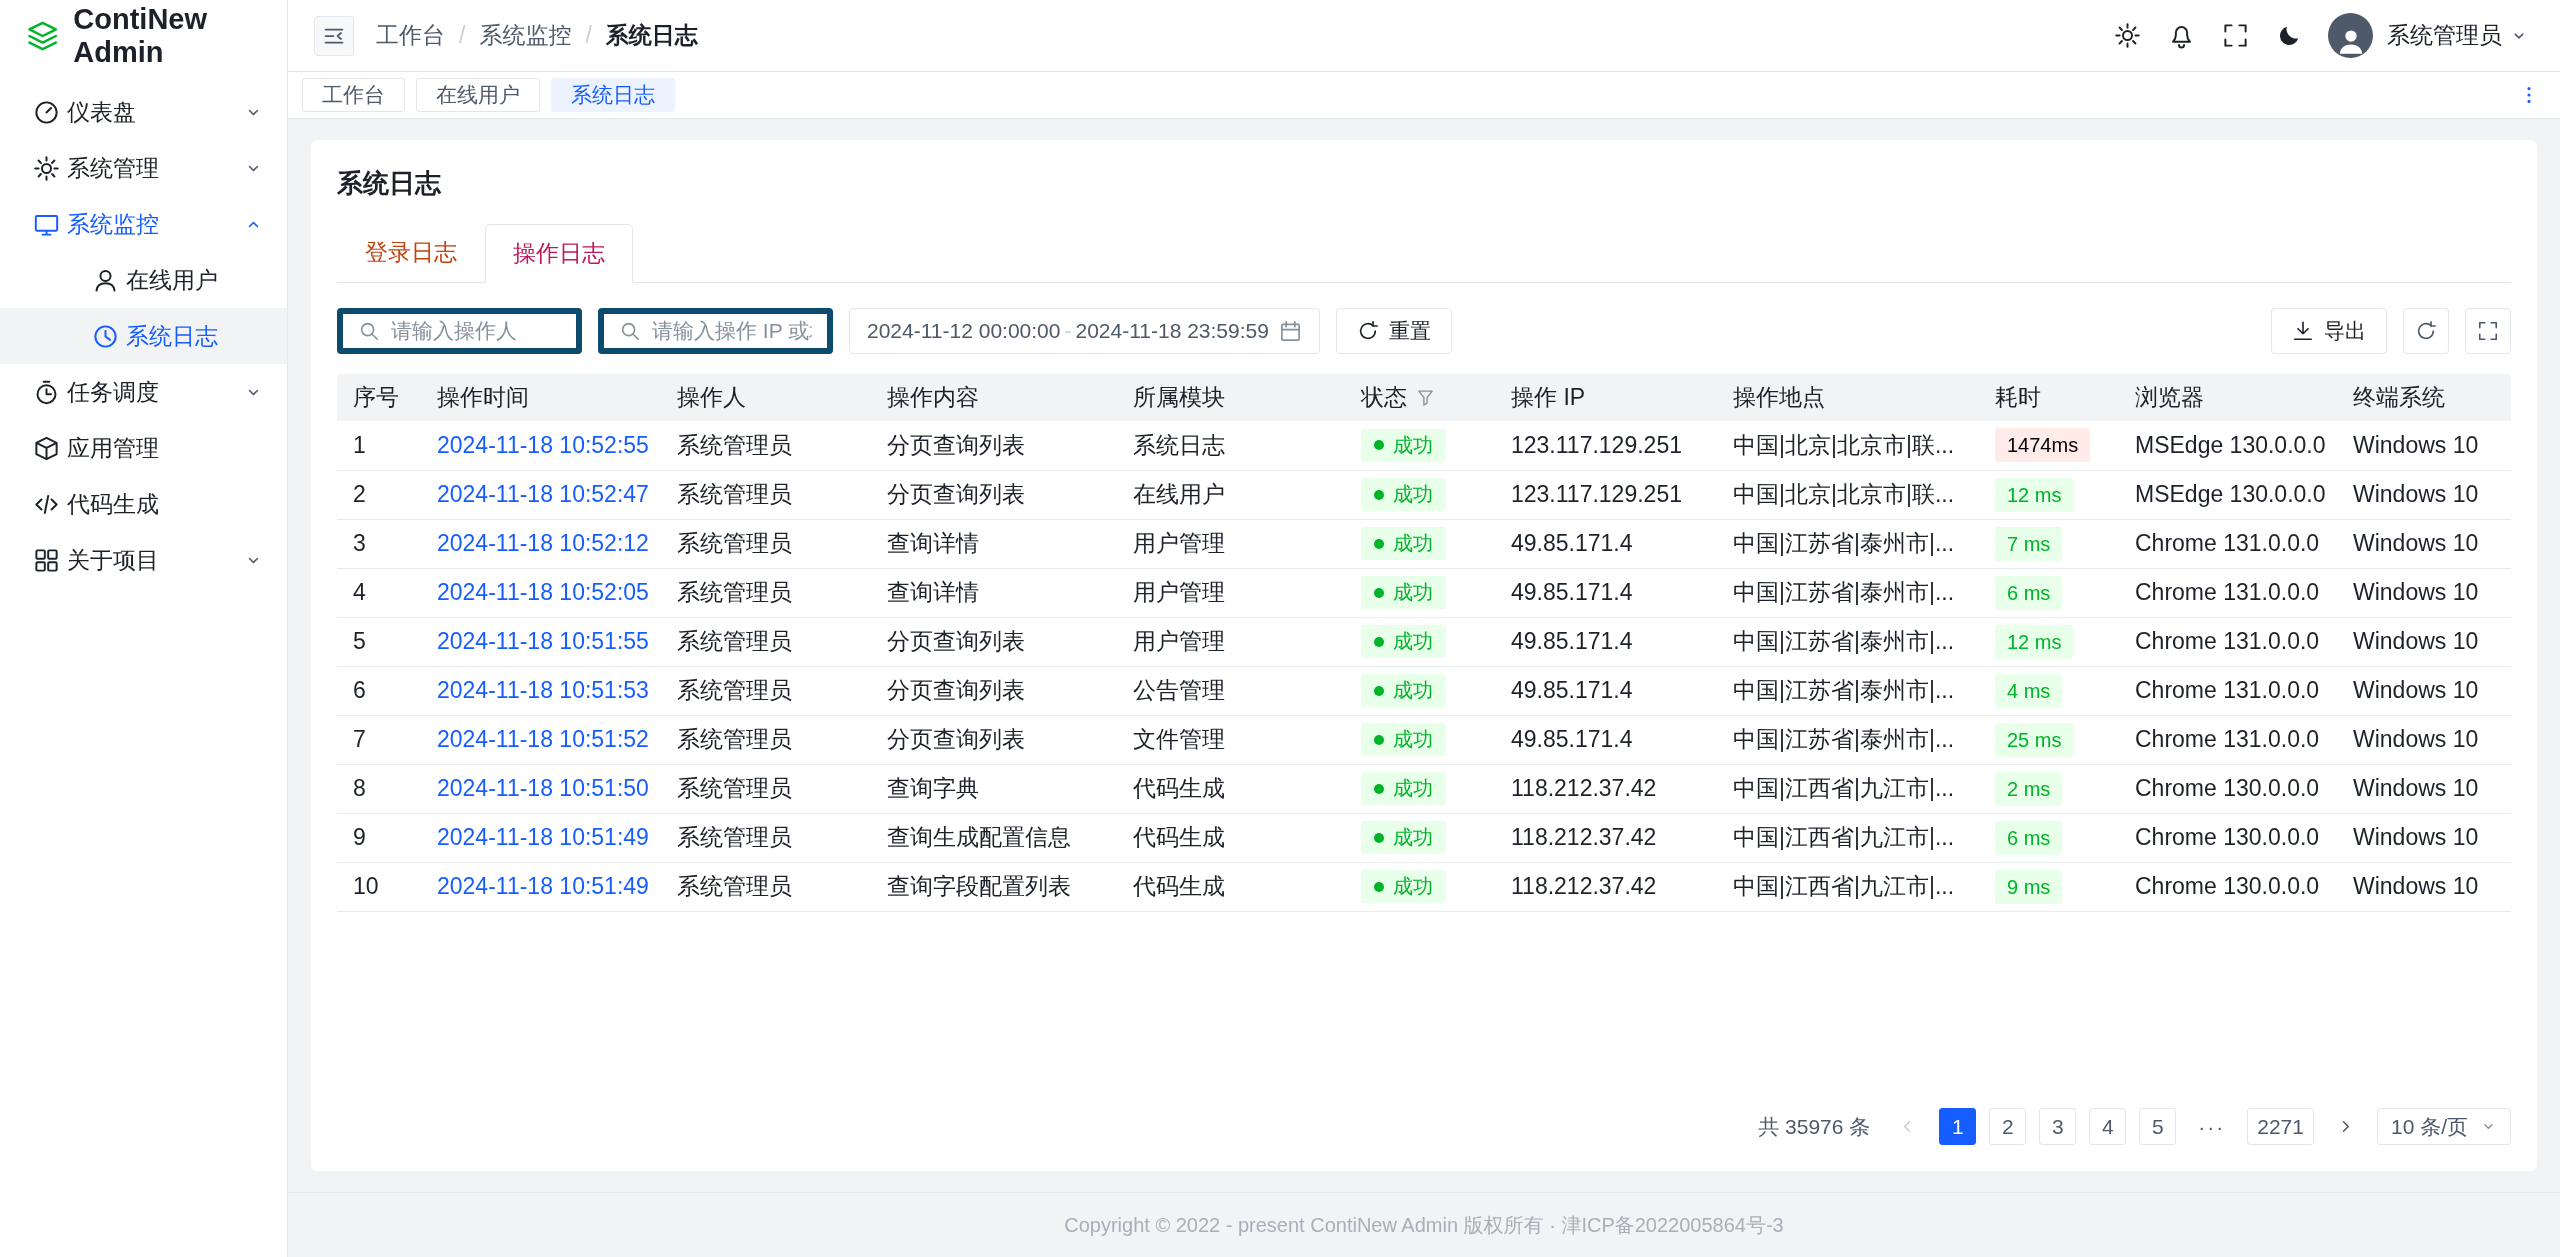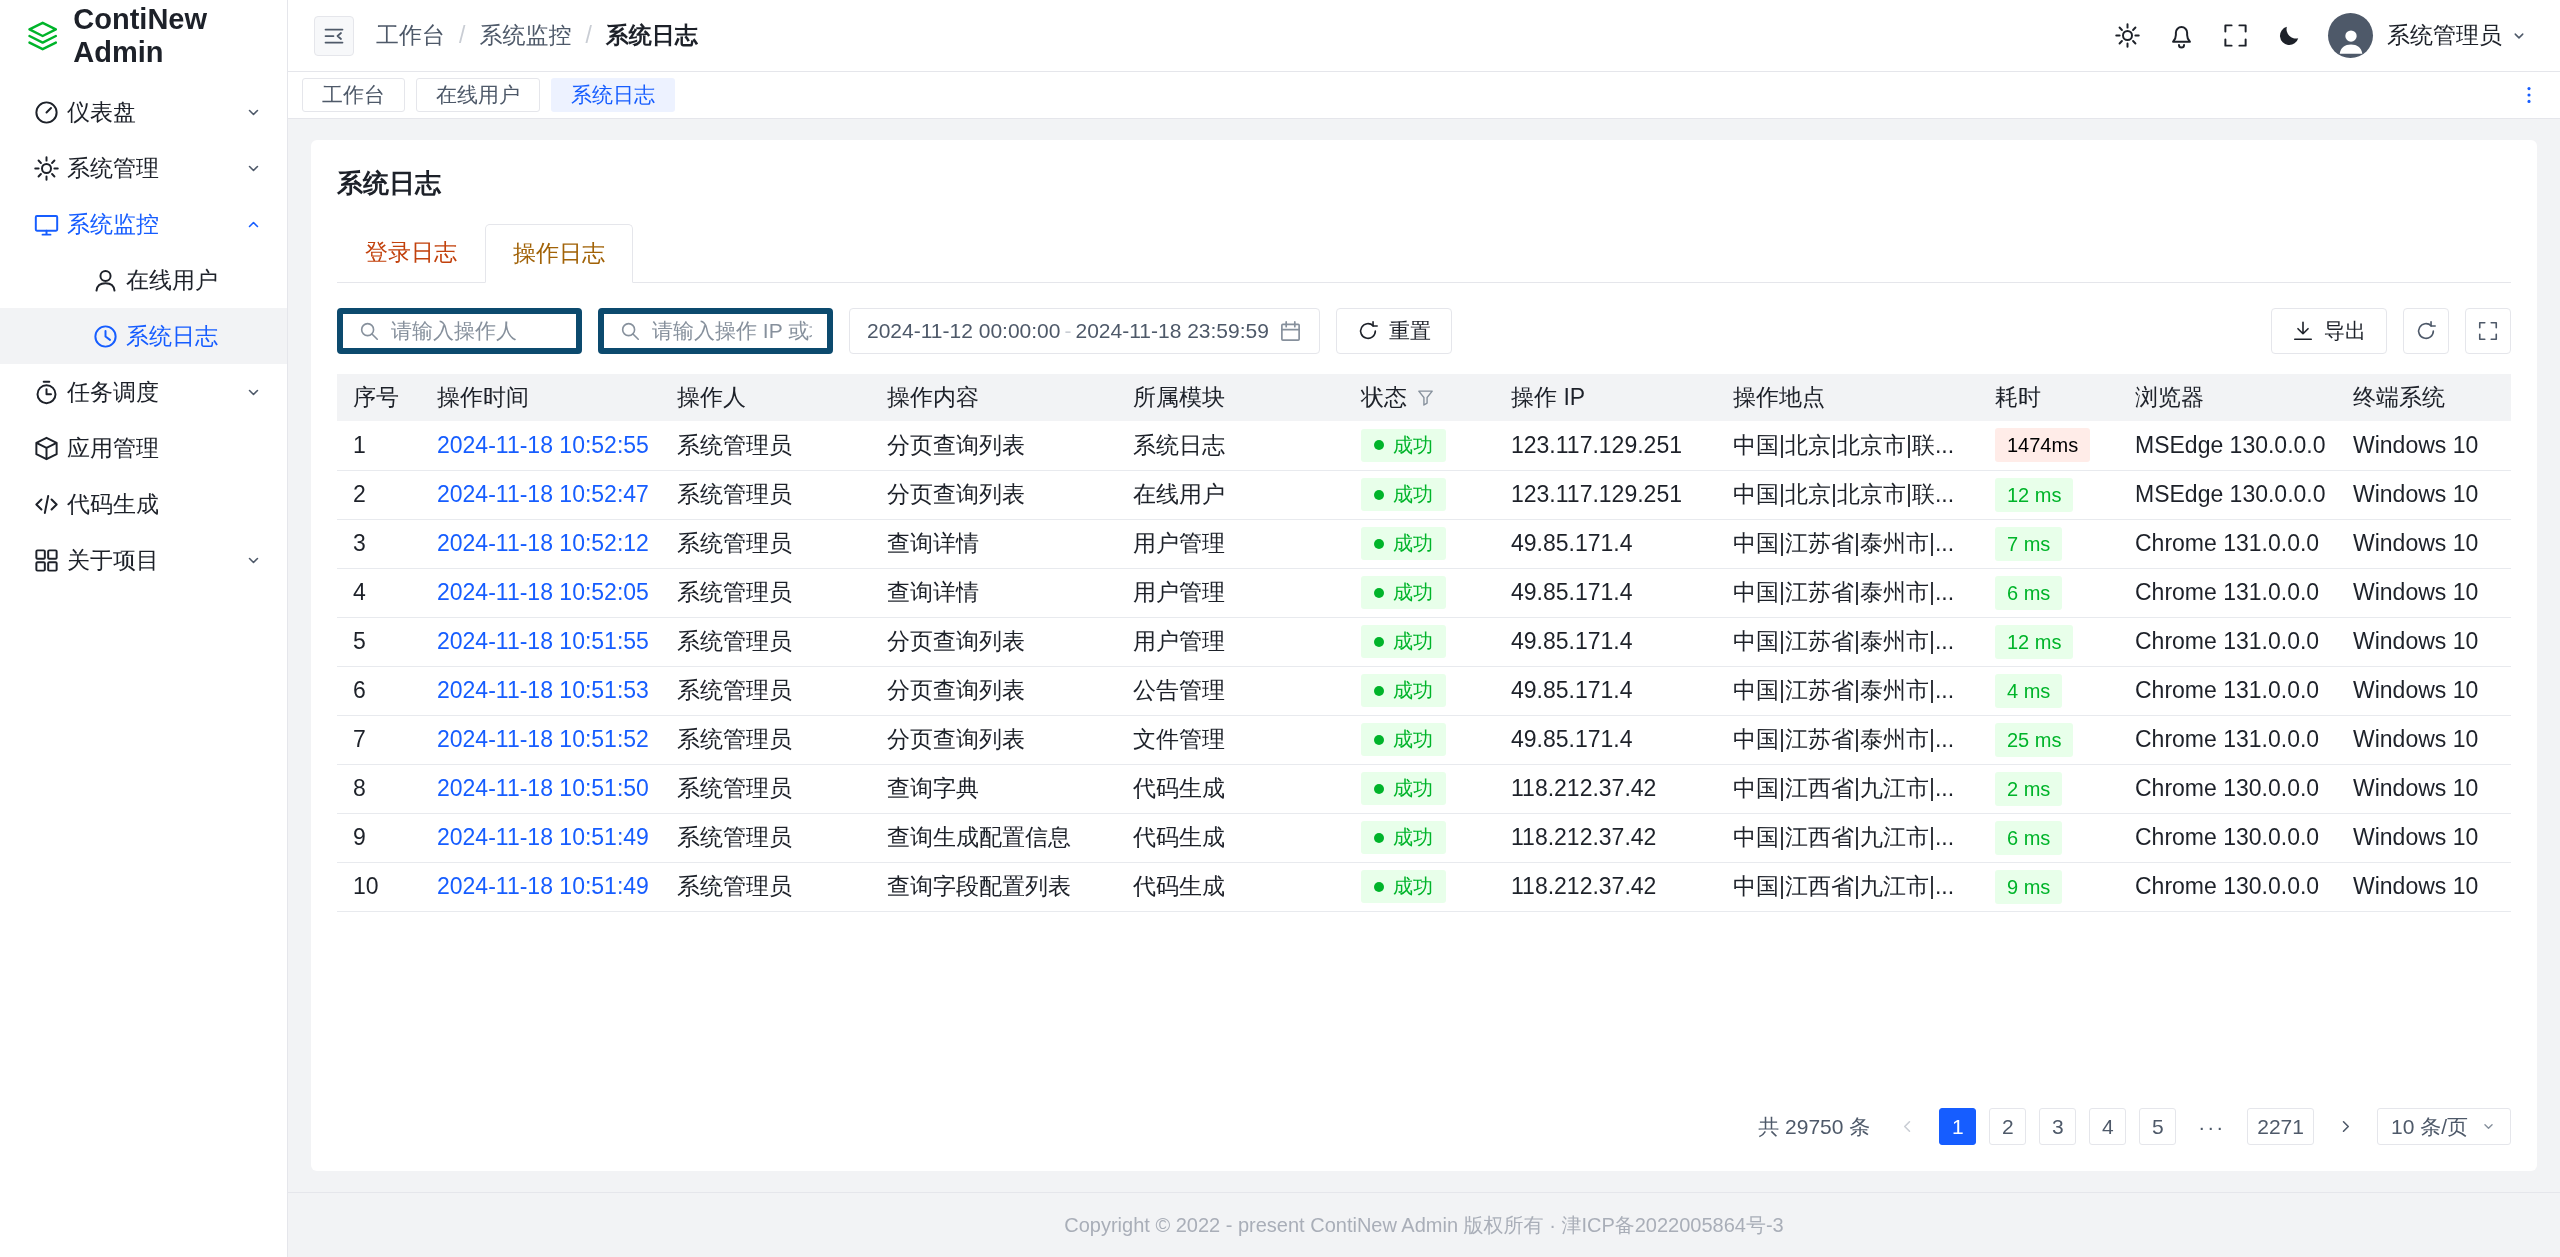--- a/index.html
+++ b/index.html
@@ -44,21 +44,21 @@
   .tab-more { margin-left:auto; color:#165dff; width:34px; height:34px; display:flex; align-items:center; justify-content:center; cursor:pointer; }
   .tab-more .ic { width:22px; height:22px; }
 
   
   .content { flex:1; background:#f2f3f5; padding:21px 23px; display:flex; min-height:0; }
   .card { flex:1; background:#fff; border-radius:6px; padding:26px; display:flex; flex-direction:column; min-height:0; }
   .page-title { font-size:26px; font-weight:600; color:#1d2129; }
 
   .inner-tabs { margin-top:22px; display:flex; align-items:flex-end; border-bottom:1px solid #e5e6eb; }
   .inner-tab { padding:13px 27px; font-size:23px; color:#c2410c; cursor:pointer; background:#fff; border:1px solid transparent; }
-  .inner-tab.active { color:#a16207; border:1px solid #e5e6eb; border-bottom-color:#fff; margin-bottom:-1px; border-radius:5px 5px 0 0; }
+  .inner-tab.active { color:#be185d; border:1px solid #e5e6eb; border-bottom-color:#fff; margin-bottom:-1px; border-radius:5px 5px 0 0; }
 
   .filters { margin-top:25px; display:flex; align-items:center; gap:16px; }
   .search-box { height:46px; border:6px solid #0c4a6e; border-radius:4px; background:#fff; display:flex; align-items:center; gap:11px; padding:0 15px; color:#86909c; }
   .search-box .ic { width:22px; height:22px; flex-shrink:0; }
   .search-box input { border:none; outline:none; background:transparent; font-size:21px; color:#1d2129; width:100%; font-family:inherit; }
   .search-box input::placeholder { color:#86909c; }
   .sb-operator { width:245px; }
   .sb-ip { width:235px; }
   .date-range { height:46px; border:1px solid #e5e6eb; border-radius:4px; background:#fff; display:flex; align-items:center; gap:4px; padding:0 17px; font-size:21px; color:#4e5969; cursor:pointer; }
   .date-range .ic { width:23px; height:23px; color:#86909c; margin-left:6px; }
@@ -621,21 +621,21 @@
     <td>中国|江西省|九江市|...</td>
     <td><span class="dur fast">9 ms</span></td>
     <td>Chrome 130.0.0.0</td>
     <td>Windows 10</td>
   </tr>
               </tbody>
           </table>
         </div>
 
         <div class="pagination">
-          <span class="pg-total">共 29750 条</span>
+          <span class="pg-total">共 35976 条</span>
           <button class="pg-nav disabled">
             <svg class="ic">
                 <use href="#i-chev-left"></use>
               </svg>
           </button>
           <div class="pages">
               <button class="page-btn active">1</button>
               <button class="page-btn">2</button>
               <button class="page-btn">3</button>
               <button class="page-btn">4</button>

